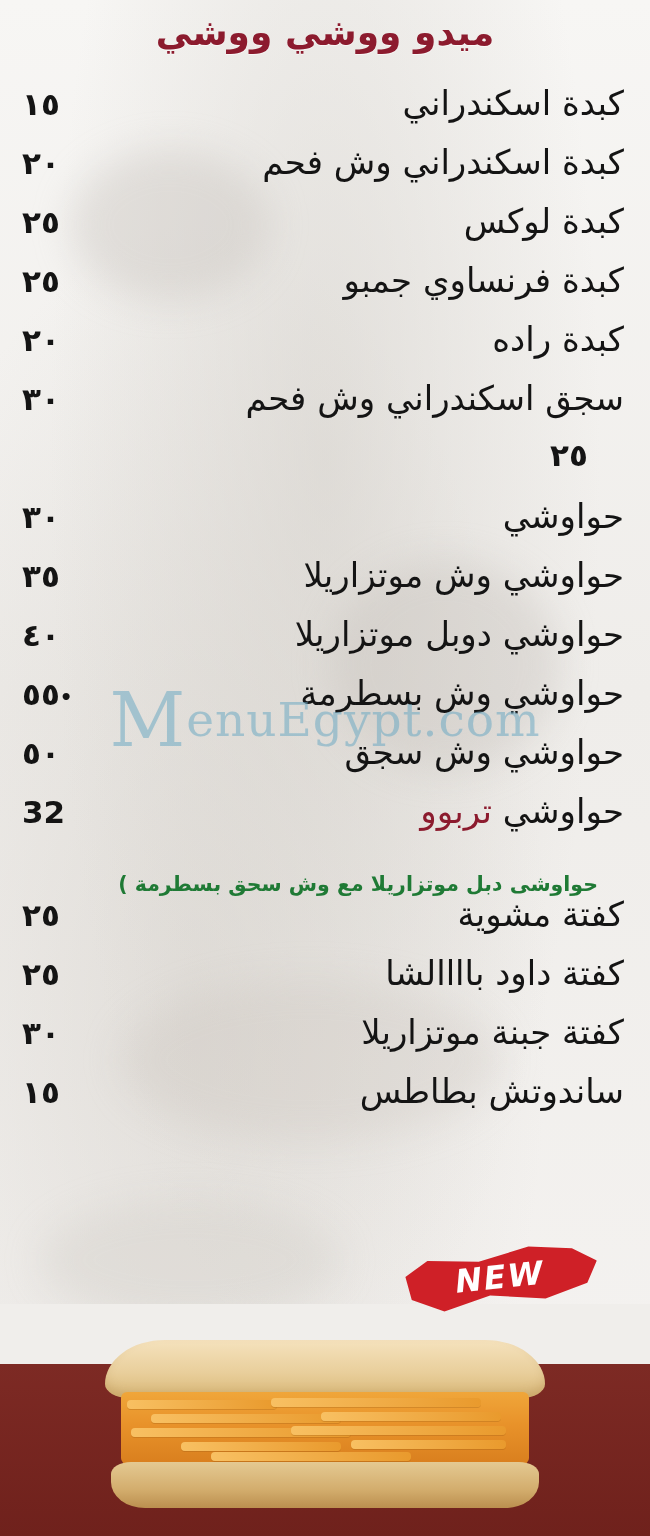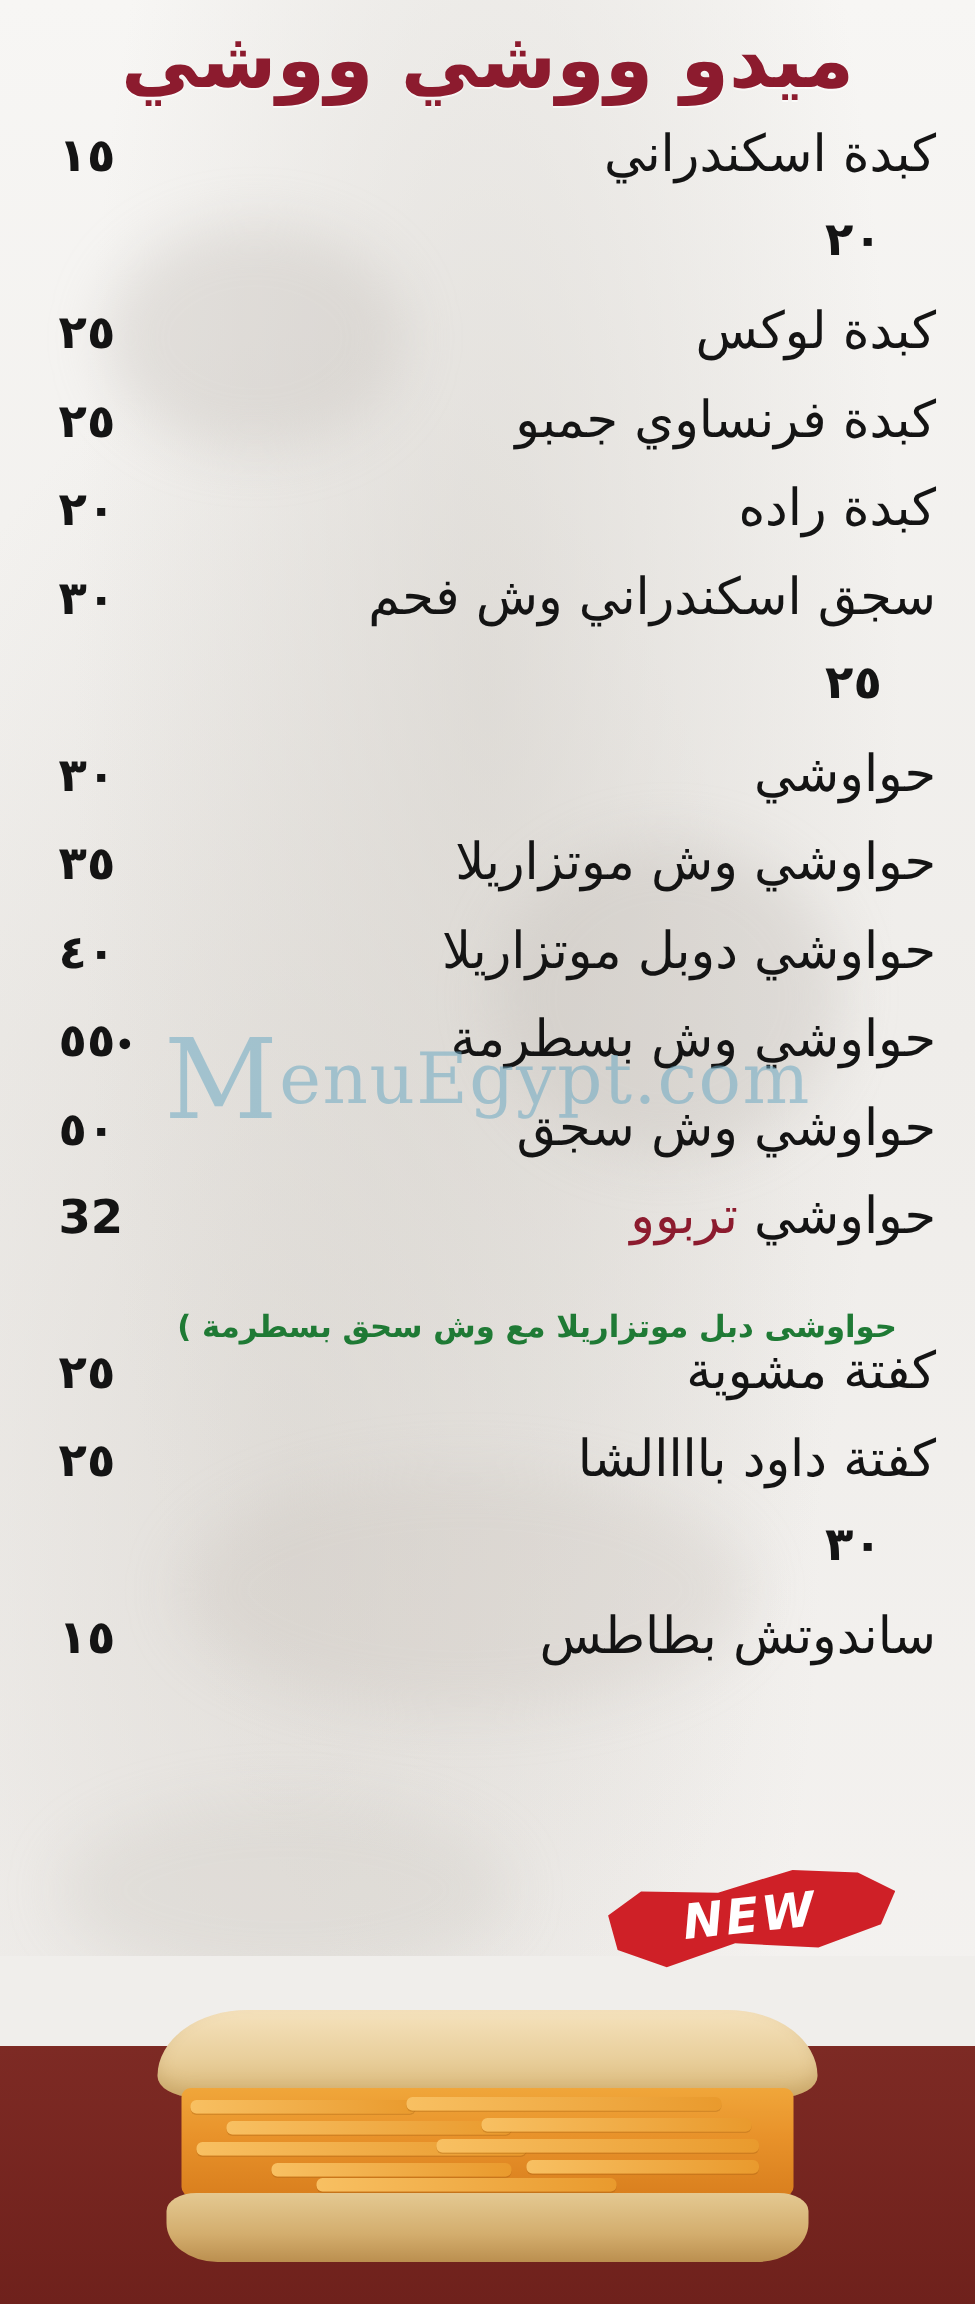--- a/index.html
+++ b/index.html
@@ -46,21 +46,21 @@
 
   
   .header {
     position: relative;
     text-align: center;
     padding-top: 14px;
     height: 86px;
     box-sizing: border-box;
   }
   .brand-title {
-    font-size: 52px;
+    font-size: 36px;
     font-weight: 900;
     color: #8c1b2e;
     letter-spacing: 0px;
     line-height: 1.05;
     white-space: nowrap;
     text-shadow: 0 1px 0 rgba(255,255,255,0.6);
   }
 
   
   .items {
@@ -86,21 +86,20 @@
     color: #8c1b2e;
   }
   .item-price {
     font-size: 31px;
     font-weight: 900;
     color: #141414;
     line-height: 1;
     min-width: 74px;
     text-align: left;
     direction: rtl;
-    margin-left: 17px;
   }
   .price-dotted::before {
     content: "•";
     font-size: 20px;
     margin-inline-start: 6px;
     vertical-align: middle;
   }
 
   .note-row {
     display: flex;
@@ -247,20 +246,21 @@
   </div>
 
   <div class="items">
 
     <div class="menu-row">
       <div class="item-name">كبدة اسكندراني</div>
       <div class="item-price">١٥</div>
     </div>
 
     <div class="menu-row">
+      <div class="item-name">كبدة اسكندراني وش فحم</div>
       <div class="item-price">٢٠</div>
     </div>
 
     <div class="menu-row">
       <div class="item-name">كبدة لوكس</div>
       <div class="item-price">٢٥</div>
     </div>
 
     <div class="menu-row">
       <div class="item-name">كبدة فرنساوي جمبو</div>
@@ -322,20 +322,21 @@
       <div class="item-name">كفتة مشوية</div>
       <div class="item-price">٢٥</div>
     </div>
 
     <div class="menu-row">
       <div class="item-name">كفتة داود باااالشا</div>
       <div class="item-price">٢٥</div>
     </div>
 
     <div class="menu-row">
+      <div class="item-name">كفتة جبنة موتزاريلا</div>
       <div class="item-price">٣٠</div>
     </div>
 
     <div class="menu-row">
       <div class="item-name">ساندوتش بطاطس</div>
       <div class="item-price">١٥</div>
     </div>
 
   </div>
 

